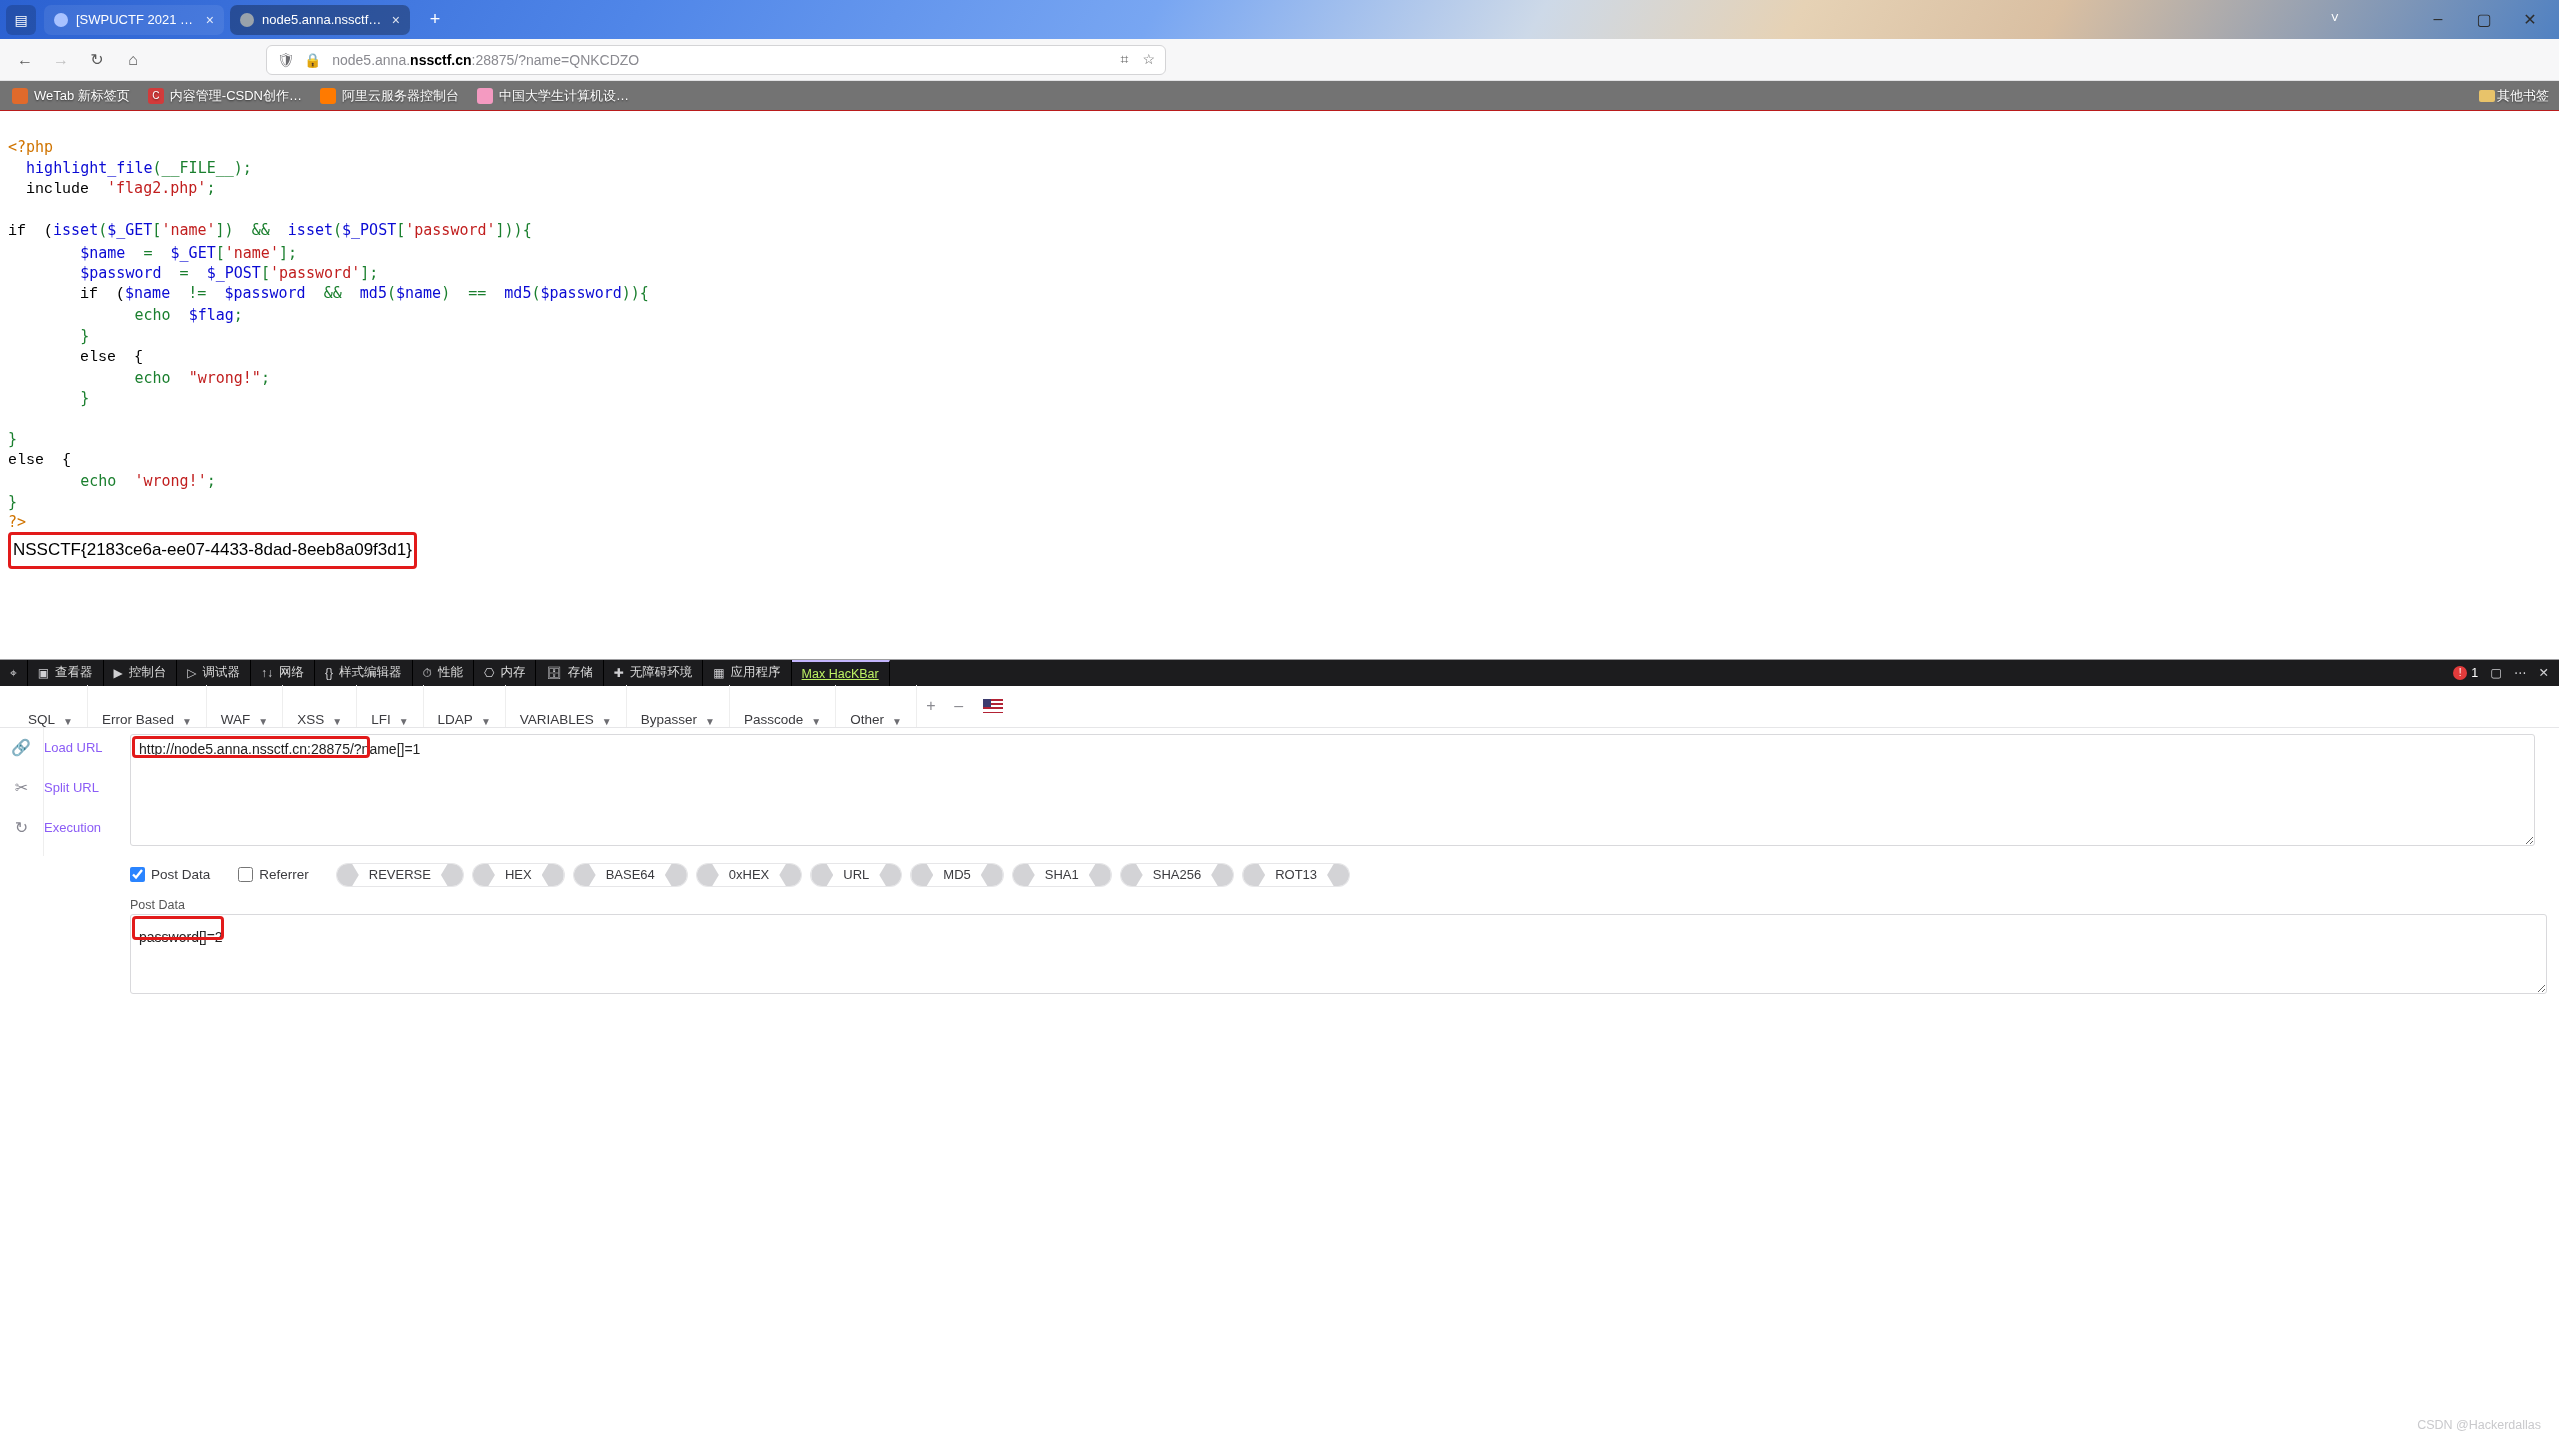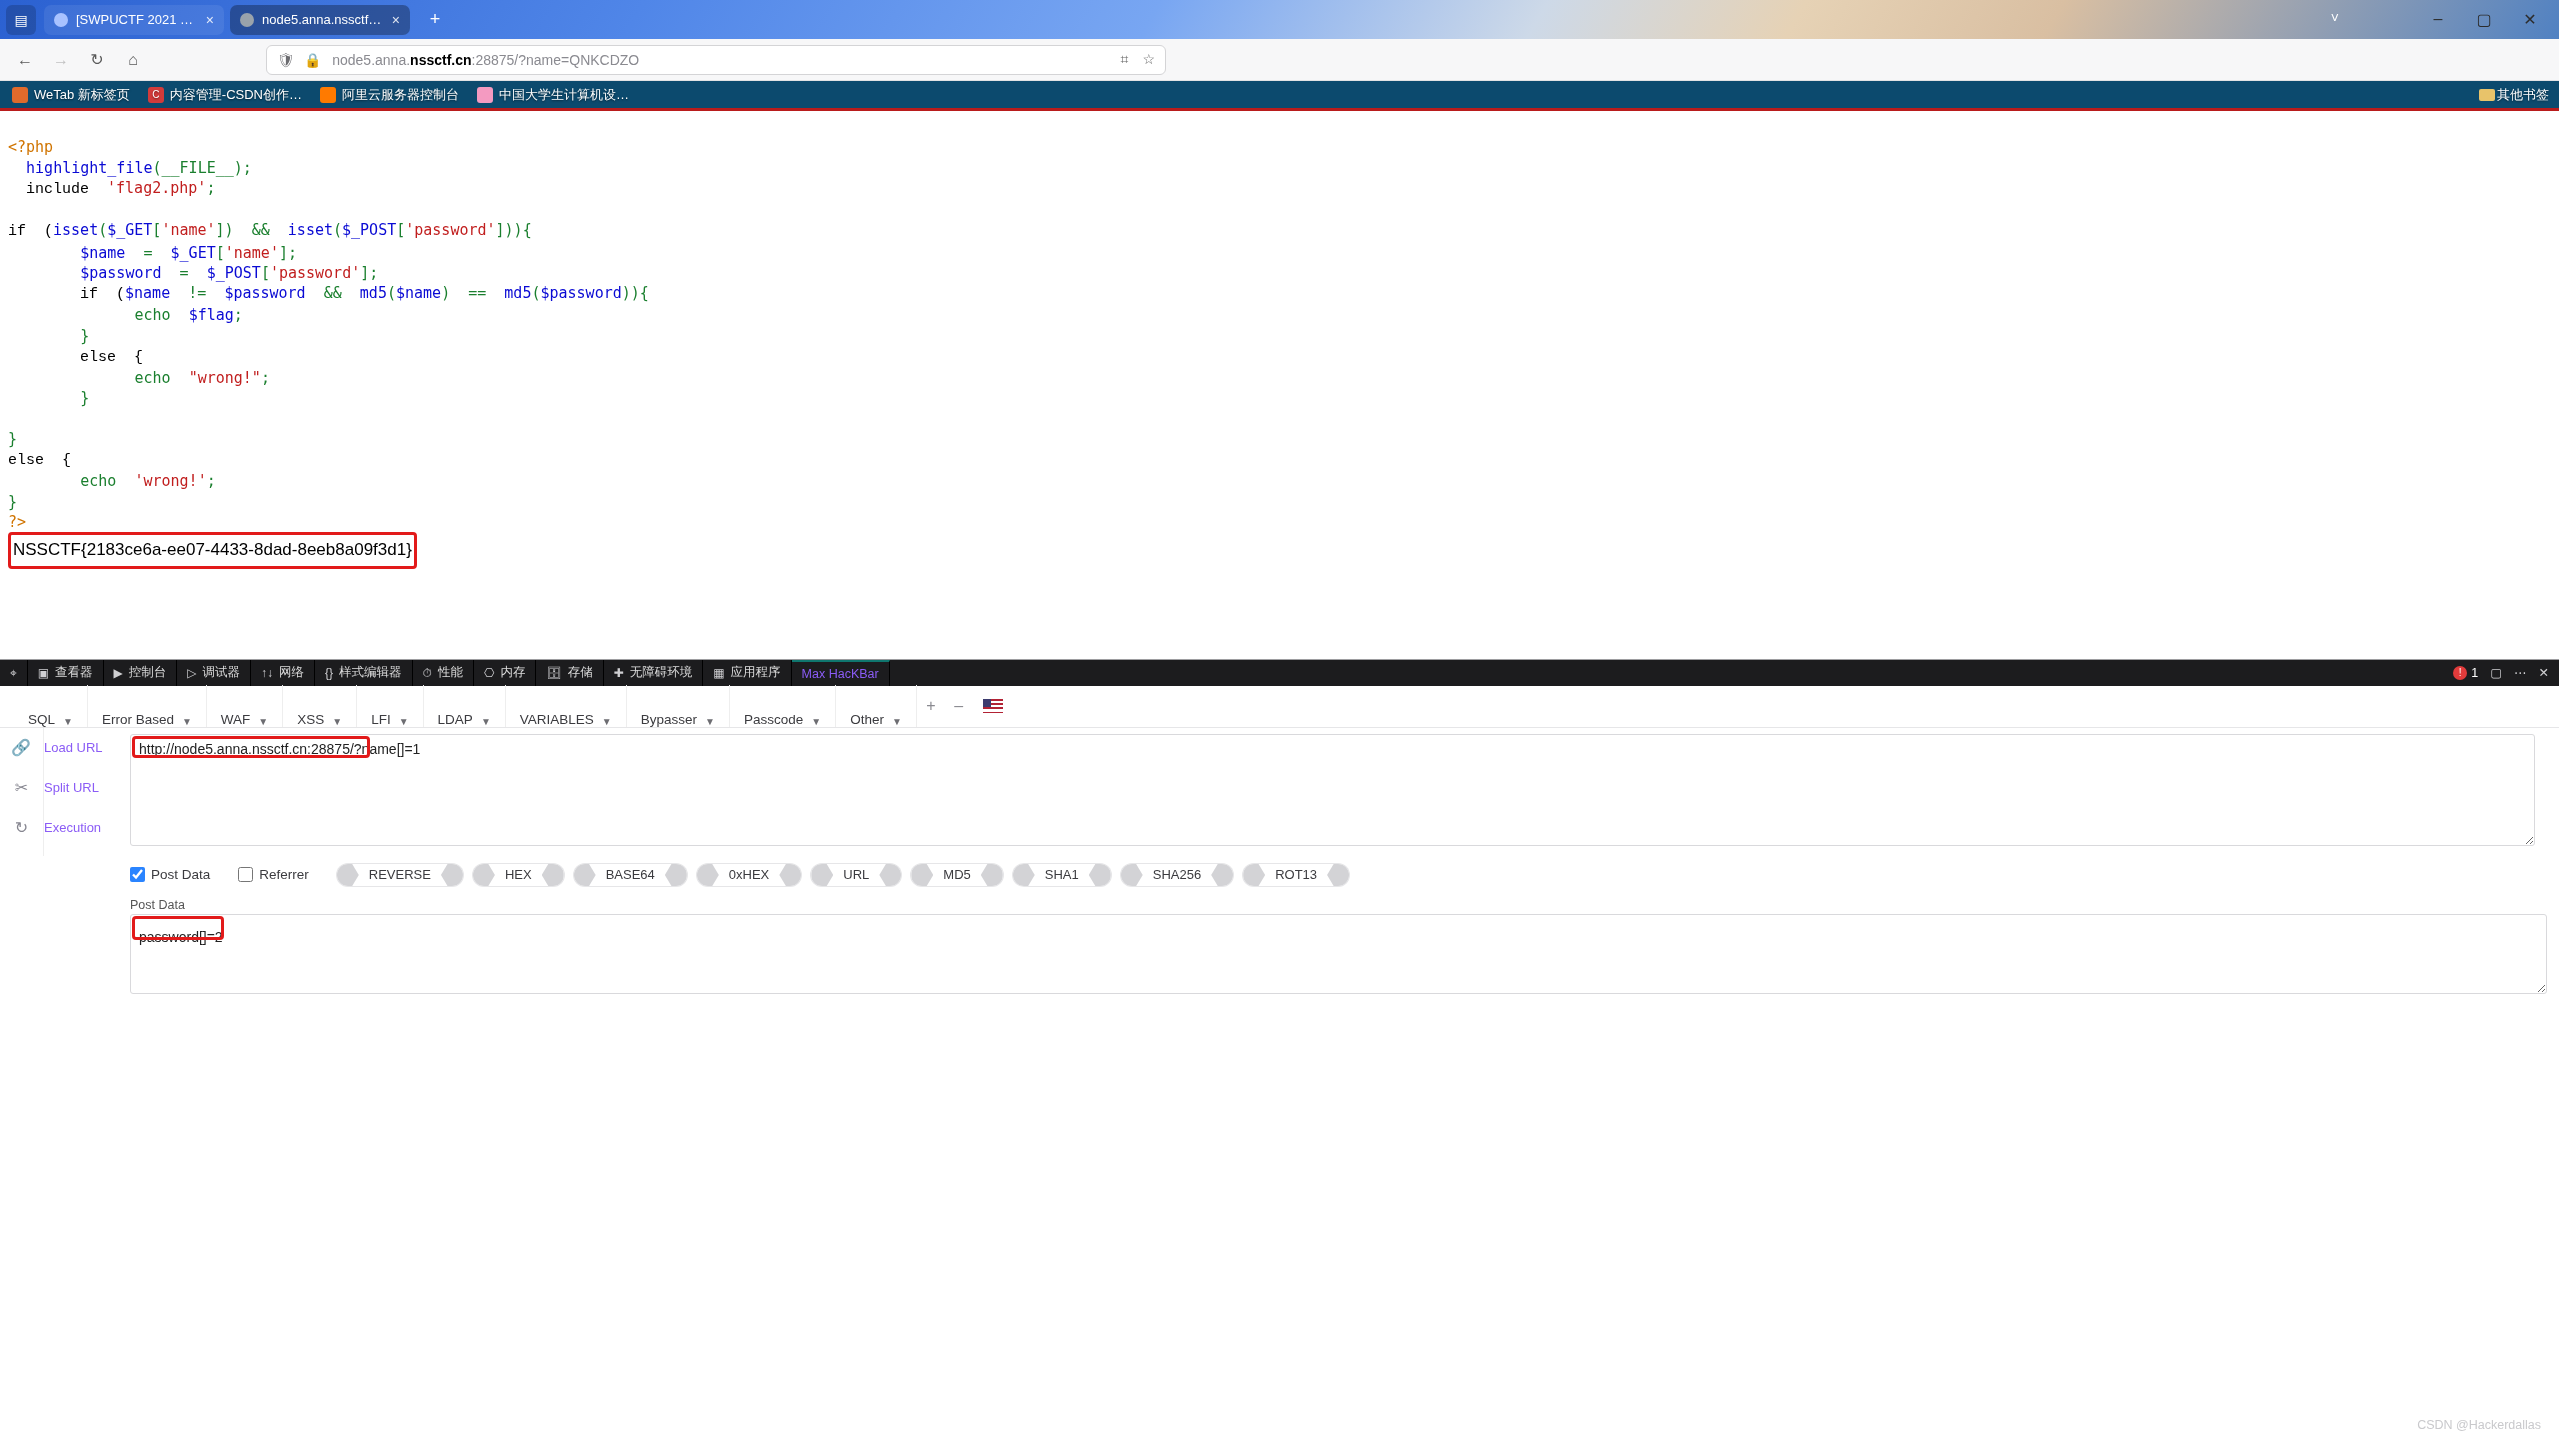--- a/index.html
+++ b/index.html
@@ -42,21 +42,21 @@
   .addr-wrap .shield { color:#6b6b6f; }
   .addr-wrap .lock   { color:#6b6b6f; }
   .addr-text .dim { color:#8a8a90; }
   .addr-text .bold { font-weight:600; color:#000; }
   .addr-right { margin-left:auto; display:flex; gap:14px; color:#666; font-size:14px; }
   .rt-icons { position:absolute; right:14px; top:46px; display:flex; gap:18px; align-items:center; color:#5f5f64; font-size:15px;}
   .rt-icons .avatar { width:20px; height:20px; border-radius:50%; background: radial-gradient(circle,#e7a06b,#b26c3c); border:1px solid #c48557;}
   .rt-icons .red-shield { width:18px; height:18px; background:#d23b3b; border-radius:3px;}
 
   
-  .bmbar { height: 30px; background: #0c4a6e; border-bottom: 3px solid #b91c1c; display:flex; align-items:center; padding:0 12px; gap:18px; font-size:13px; color:#fff; position:relative;}
+  .bmbar { height: 30px; background: #737373; border-bottom: 1px solid #b91c1c; display:flex; align-items:center; padding:0 12px; gap:18px; font-size:13px; color:#fff; position:relative;}
   .bm-item { display:flex; align-items:center; gap:6px; color:#fff; text-shadow: 0 1px 2px rgba(0,0,0,0.55); }
   .bm-item .ico { width:16px; height:16px; border-radius:3px; }
   .bm-right { position:absolute; right:10px; display:flex; align-items:center; gap:2px; color:#fff; text-shadow:0 1px 2px rgba(0,0,0,0.5);}
   .bm-right .folder { width:16px; height:12px; background:#e8c36a; border-radius:2px;}
 
   
   .page-content { padding: 6px 8px; font-family: Consolas, monospace; font-size: 15px; line-height: 1.35; white-space: pre; color:#111; }
   .c-kw   { color:#000000;font-family:Liberation Mono, monospace; }
   .c-str  { color:#c11e1e; }
   .c-fn   { color:#0a0ad4; }
@@ -74,21 +74,21 @@
 
   
   .devtools {
     position: relative;
     border-top: 1px solid #9d9da0;
   }
   .dev-tabs {
     height: 26px; background: #1c1c1e; color:#dcdcdc; display:flex; align-items:center; font-size:12.5px;
   }
   .dt-item { display:flex; align-items:center; gap:6px; padding:0 10px; height:100%; border-right:1px solid #000; }
-  .dt-item.active { border-top:2px solid #0f766e; color:#8b5cf6; }
+  .dt-item.active { border-top:2px solid #c4b5fd; color:#bef264;text-decoration:underline; }
   .dt-ico { color:#cfcfd2; font-size:12px; }
   .dt-right { margin-left:auto; display:flex; align-items:center; gap:12px; padding-right:10px; color:#cfcfd2;}
   .dt-right .err { color:#fff; display:flex; align-items:center; gap:4px; }
   .dt-right .err .circ{ width:14px; height:14px; border-radius:50%; background:#e23b3b; color:#fff; font-size:10px; display:flex; align-items:center; justify-content:center;}
 
   
   .hackbar { background:#fff; padding: 0; }
   .hb-row1 { display:flex; align-items:center; gap:0; border-bottom:1px solid #e6e6e8; height:42px; padding-left:14px;}
   .hb-dd { display:flex; align-items:flex-end; gap:8px; padding:0 14px; height:42px; font-size:13.5px; color:#3b3b3f; border-right:1px solid #eee;}
   .hb-dd .caret { color:#6d6d72; font-size:10px; }

